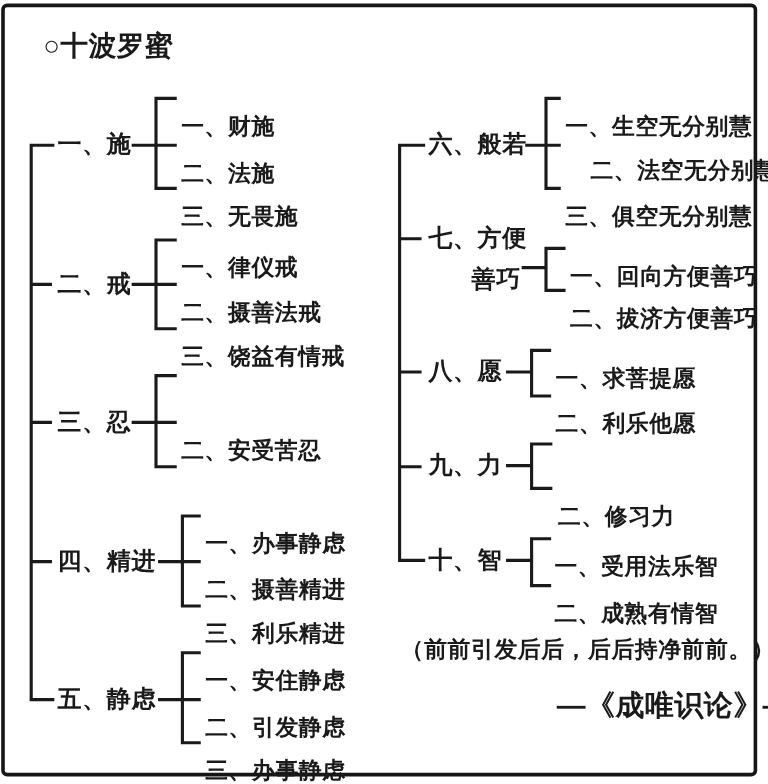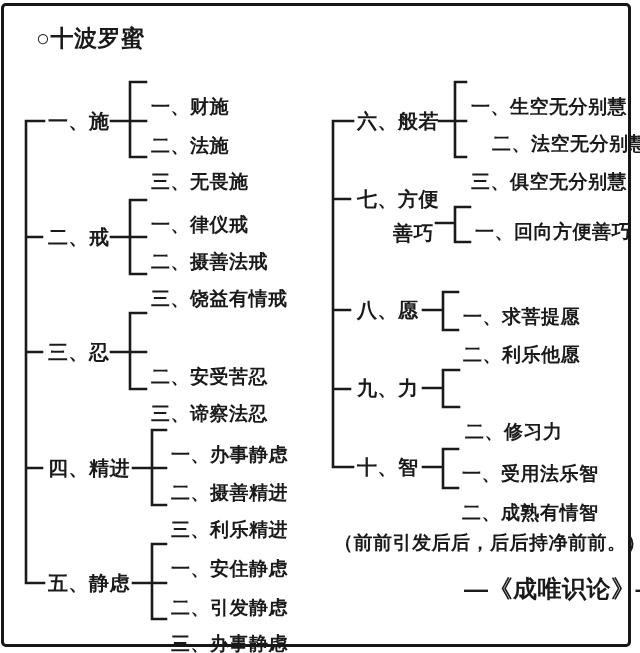--- a/index.html
+++ b/index.html
@@ -91,21 +91,20 @@
 
   <div class="lbl sub" style="left:151px;top:82px">一、财施</div>
   <div class="lbl sub" style="left:151px;top:121px">二、法施</div>
   <div class="lbl sub" style="left:151px;top:157px">三、无畏施</div>
 
   <div class="lbl sub" style="left:151px;top:200px">一、律仪戒</div>
   <div class="lbl sub" style="left:151px;top:237px">二、摄善法戒</div>
   <div class="lbl sub" style="left:151px;top:274px">三、饶益有情戒</div>
 
   <div class="lbl sub" style="left:151px;top:352px">二、安受苦忍</div>
-  <div class="lbl sub" style="left:151px;top:389px">三、谛察法忍</div>
 
   <div class="lbl sub" style="left:171px;top:430px">一、办事静虑</div>
   <div class="lbl sub" style="left:171px;top:468px">二、摄善精进</div>
   <div class="lbl sub" style="left:171px;top:505px">三、利乐精进</div>
 
   <div class="lbl sub" style="left:171px;top:544px">一、安住静虑</div>
   <div class="lbl sub" style="left:171px;top:583px">二、引发静虑</div>
   <div class="lbl sub" style="left:171px;top:619px">三、办事静虑</div>
 
   <div class="lbl cat" style="left:357px;top:121px">六、般若</div>
@@ -113,20 +112,21 @@
   <div class="lbl cat" style="left:393px;top:233px">善巧</div>
   <div class="lbl cat" style="left:357px;top:310px">八、愿</div>
   <div class="lbl cat" style="left:357px;top:388px">九、力</div>
   <div class="lbl cat" style="left:357px;top:467px">十、智</div>
 
   <div class="lbl sub" style="left:471px;top:82px">一、生空无分别慧</div>
   <div class="lbl sub" style="left:492px;top:119px">二、法空无分别慧</div>
   <div class="lbl sub" style="left:471px;top:157px">三、俱空无分别慧</div>
 
   <div class="lbl sub" style="left:475px;top:207px">一、回向方便善巧</div>
+  <div class="lbl sub" style="left:475px;top:242px">二、拔济方便善巧</div>
 
   <div class="lbl sub" style="left:463px;top:330px">二、利乐他愿</div>
   <div class="lbl sub" style="left:463px;top:292px">一、求菩提愿</div>
 
   <div class="lbl sub" style="left:465px;top:407px">二、修习力</div>
 
   <div class="lbl sub" style="left:462px;top:449px">一、受用法乐智</div>
   <div class="lbl sub" style="left:462px;top:488px">二、成熟有情智</div>
 
   <div class="lbl note" style="left:334px;top:542px">（前前引发后后，后后持净前前。）</div>

